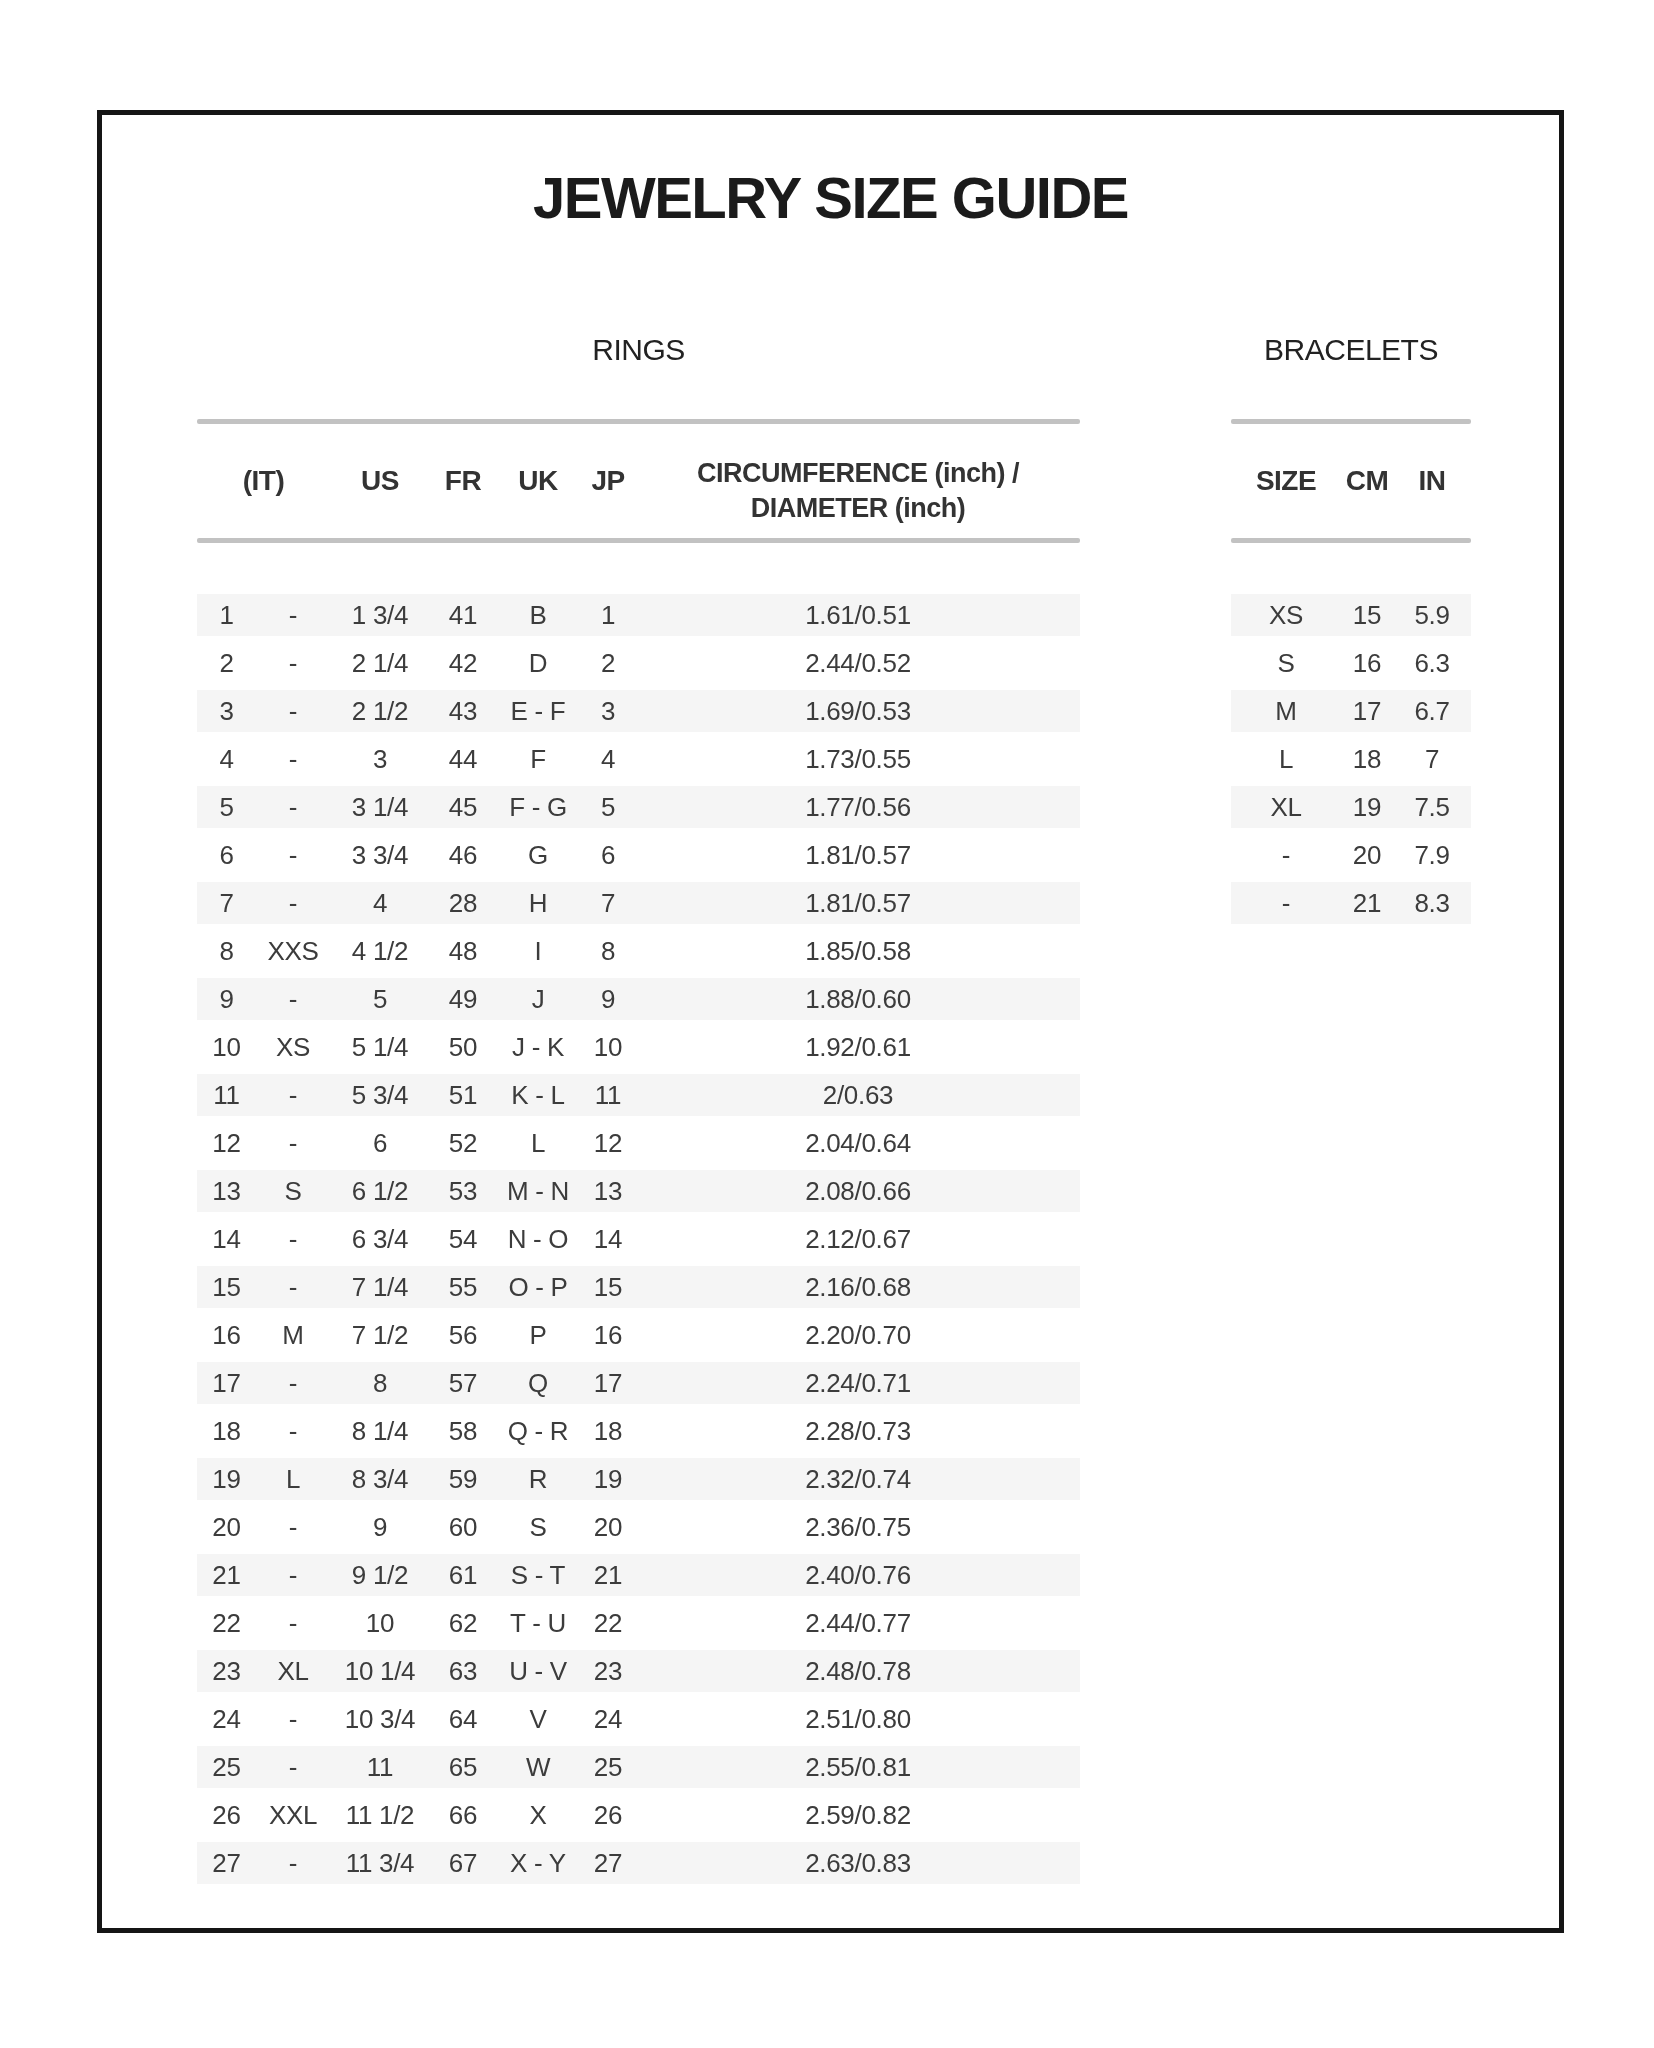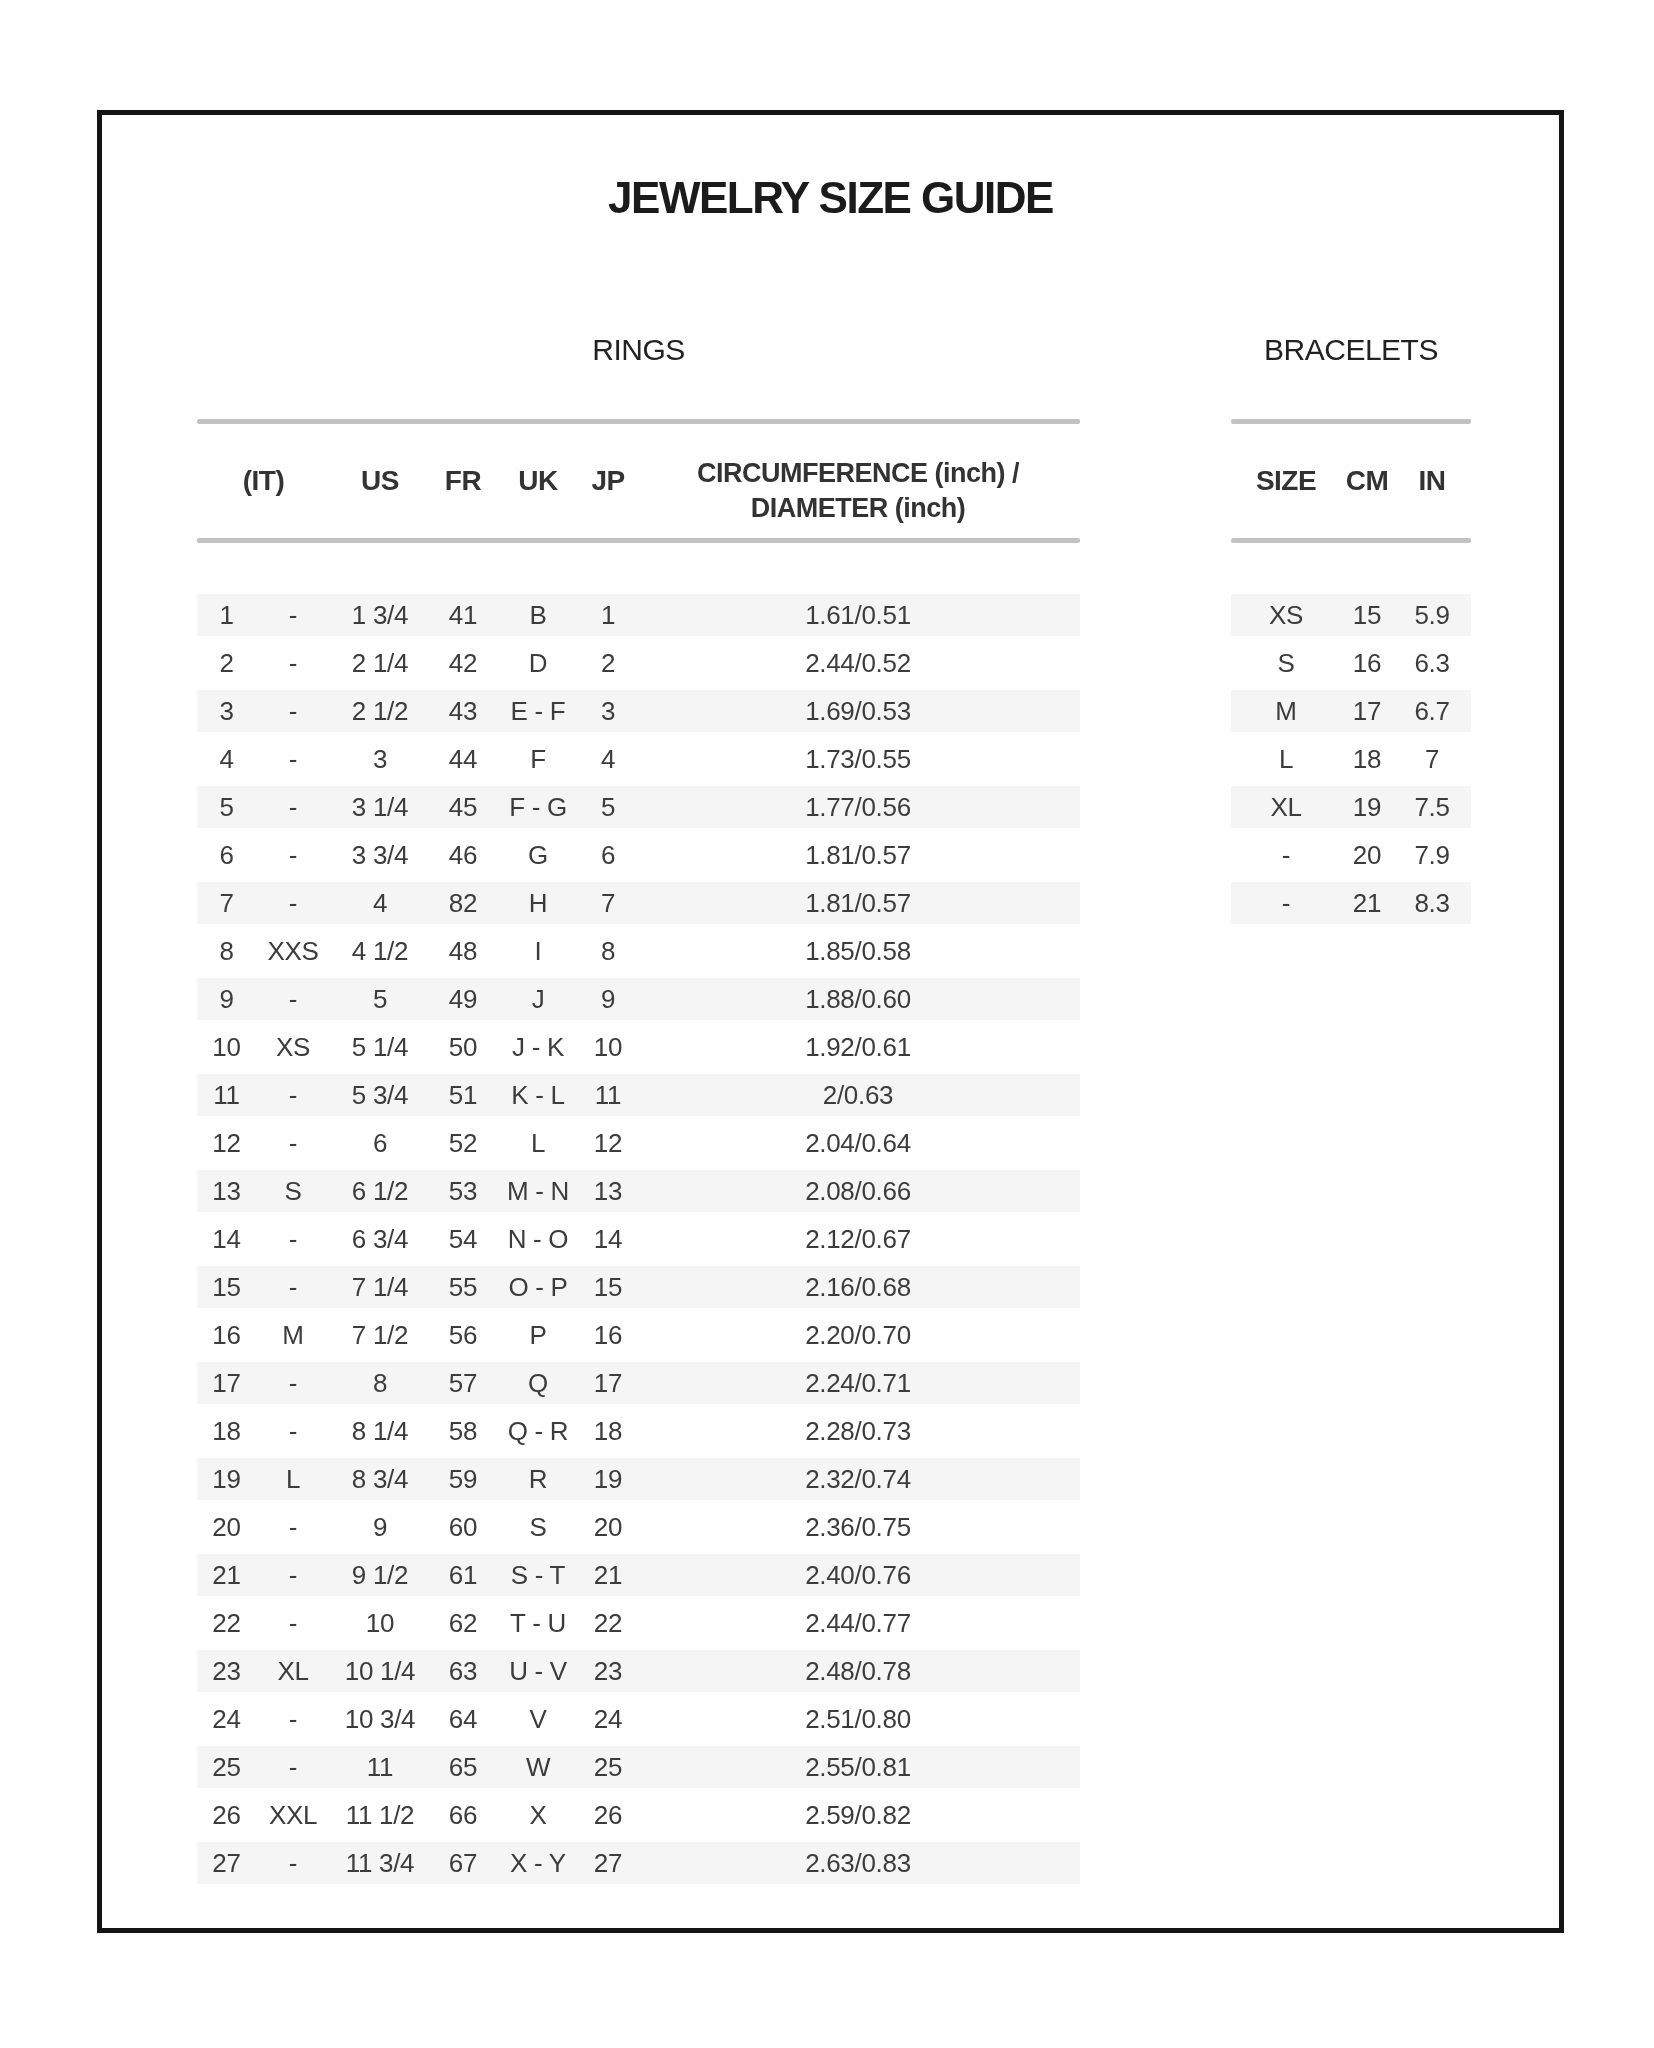--- a/index.html
+++ b/index.html
@@ -15,21 +15,21 @@
     left: 97px; top: 110px;
     width: 1457px; height: 1813px;
     border: 5px solid #151515;
     background: #ffffff;
   }
   .page-title {
     position: absolute;
     left: 97px; top: 176px;
     width: 1467px;
     text-align: center;
-    font-size: 44px;
+    font-size: 58px;
     font-weight: bold;
     letter-spacing: -1.5px;
     color: #1b1b1b;
     line-height: 44px;
   }
   .tablewrap { position: absolute; top: 330px; }
   #rings-section  { left: 197px;  width: 883px; }
   #bracelets-section { left: 1231px; width: 240px; }
   .section-heading {
     position: absolute; top: 4px; left: 0;
@@ -159,21 +159,21 @@
           <td>3 3/4</td>
           <td>46</td>
           <td>G</td>
           <td>6</td>
           <td>1.81/0.57</td>
         </tr>
         <tr>
           <td>7</td>
           <td>-</td>
           <td>4</td>
-          <td>82</td>
+          <td>28</td>
           <td>H</td>
           <td>7</td>
           <td>1.81/0.57</td>
         </tr>
         <tr>
           <td>8</td>
           <td>XXS</td>
           <td>4 1/2</td>
           <td>48</td>
           <td>I</td>

